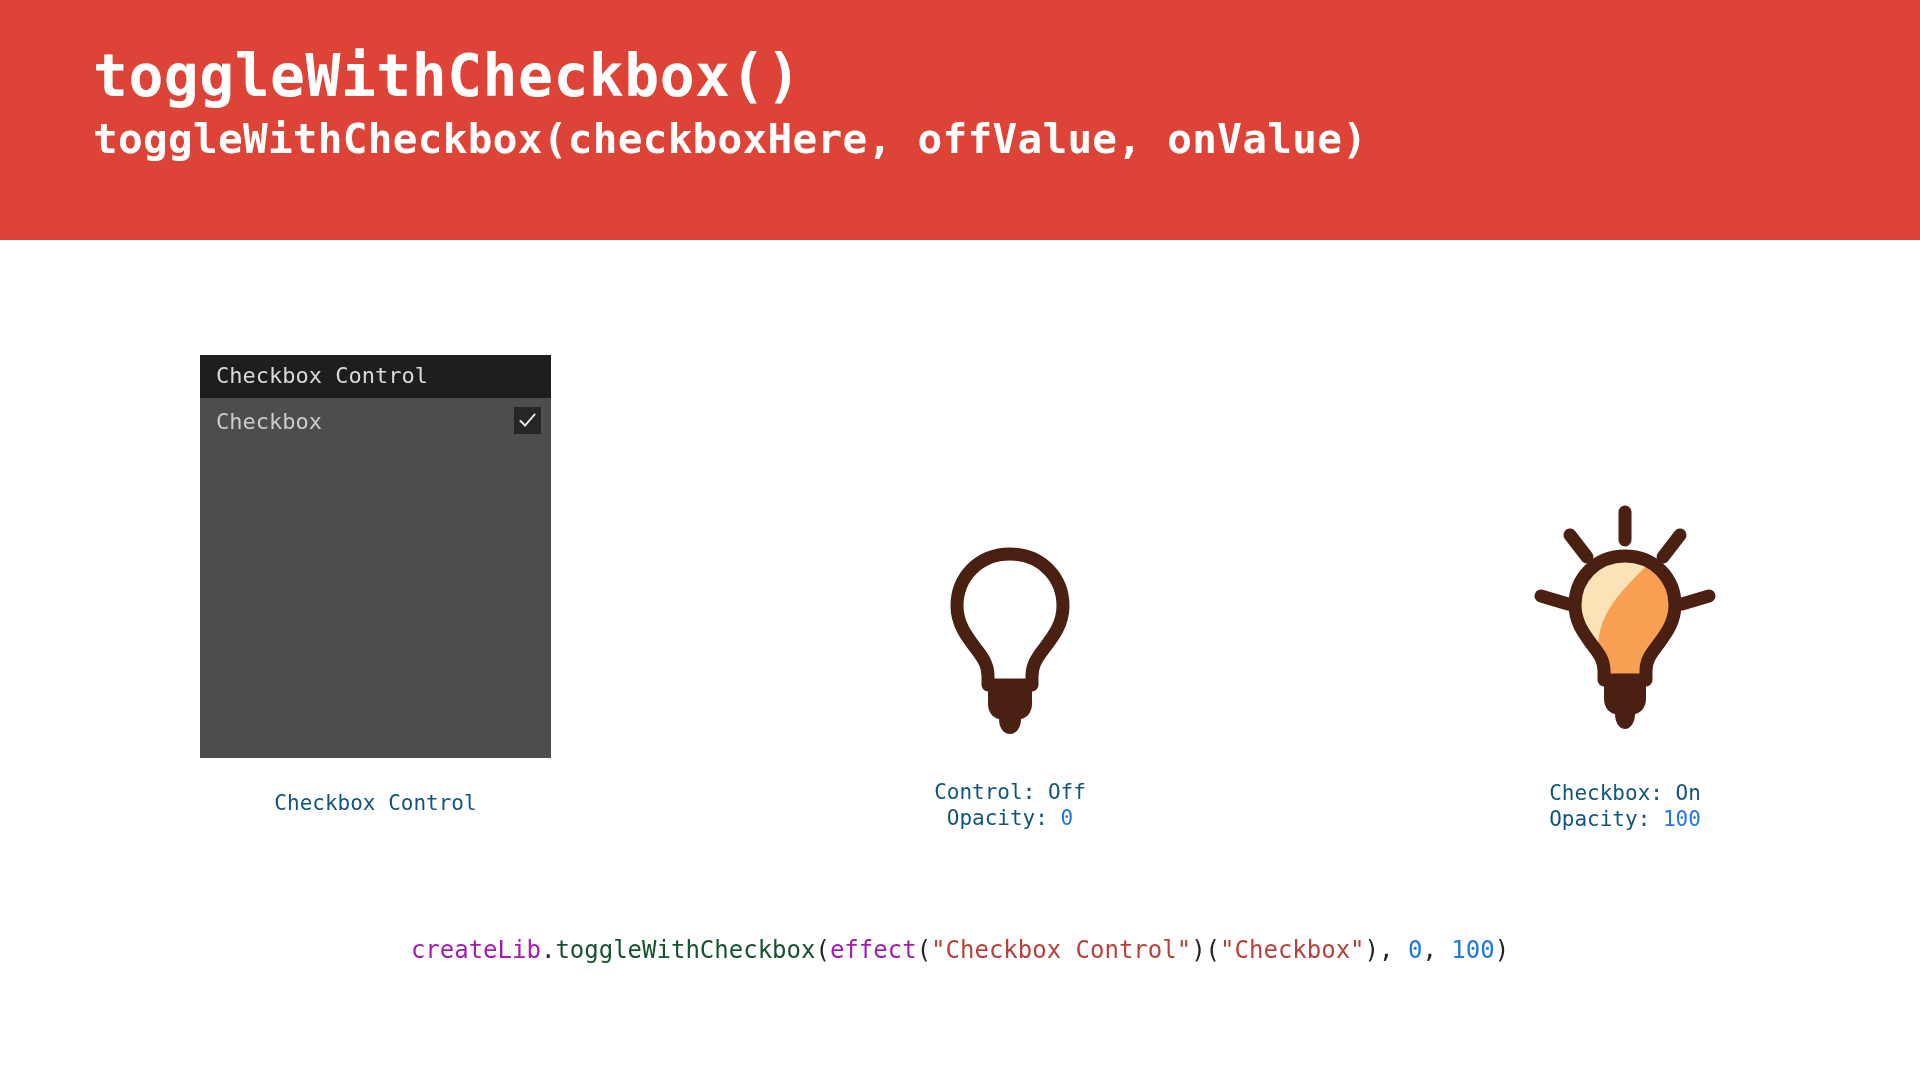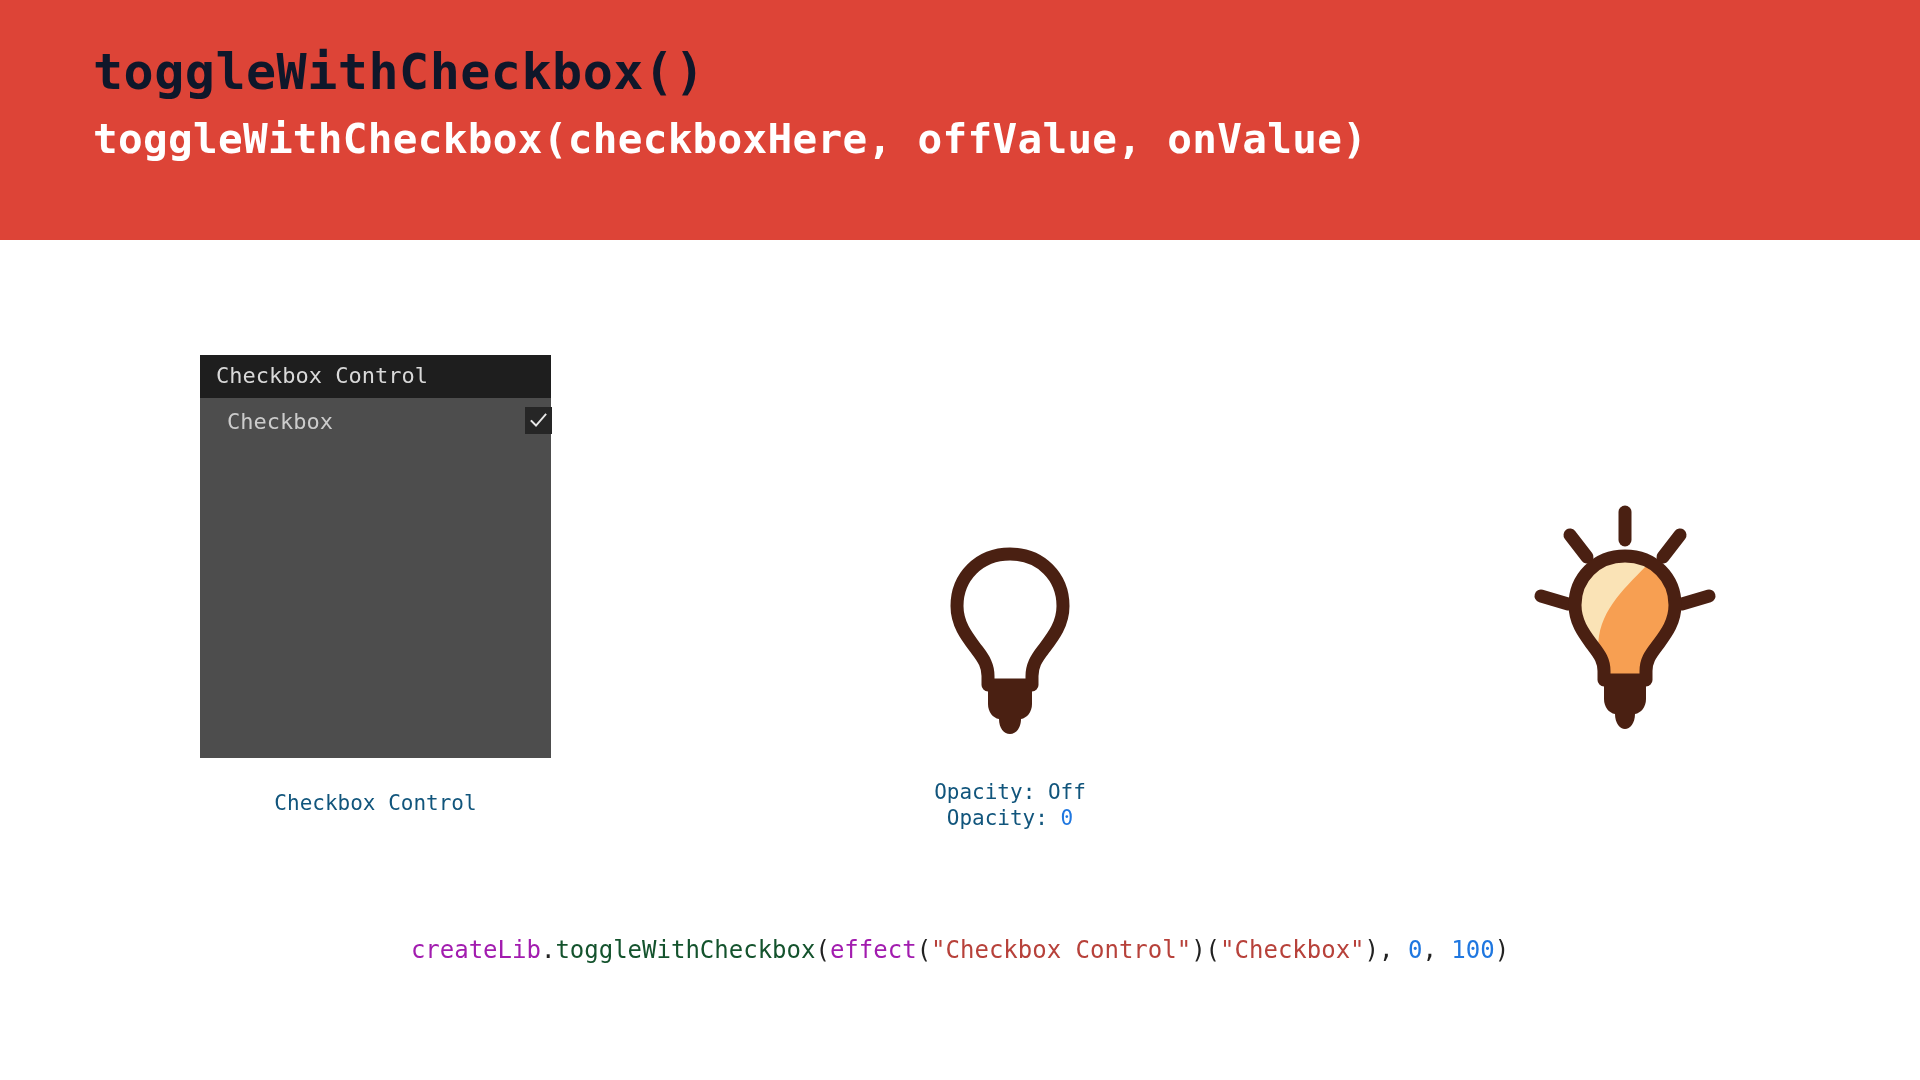--- a/index.html
+++ b/index.html
@@ -21,23 +21,23 @@
     left: 0;
     top: 0;
     width: 1920px;
     height: 240px;
     background: #dd4437;
   }
   #header-title {
     position: absolute;
     left: 93px;
     top: 47px;
-    font-size: 50px;
+    font-size: 58px;
     font-weight: bold;
-    color: #0f172a;
+    color: #ffffff;
     letter-spacing: 0.5px;
     white-space: pre;
     line-height: 1;
   }
   #header-signature {
     position: absolute;
     left: 93px;
     top: 119px;
     font-size: 41px;
     font-weight: bold;
@@ -68,21 +68,21 @@
     position: absolute;
     left: 16px;
     top: 10px;
     font-size: 22px;
     color: #d9d9d9;
     white-space: pre;
     line-height: 1;
   }
   #checkbox-row {
     position: absolute;
-    left: 11px;
+    left: 0;
     top: 43px;
     width: 351px;
     height: 48px;
   }
   #checkbox-row-label {
     position: absolute;
     left: 16px;
     top: 13px;
     font-size: 22px;
     color: #cccccc;
@@ -191,21 +191,21 @@
         <path d="M45 133
                  L 89 133
                  L 89 158
                  C 89 166 84 172 78 173
                  C 78 182 73 188 67 188
                  C 61 188 56 182 56 173
                  C 50 172 45 166 45 158 Z" fill="#4a2012"></path>
       </svg>
     </span>
   </div>
-  <div id="bulb-off-caption" class="bulb-caption"><span>Opacity: Off</span>
+  <div id="bulb-off-caption" class="bulb-caption"><span>Control: Off</span>
 <span>Opacity: </span><span class="opacity-value">0</span></div>
 </div>
 
 <div class="bulb-column" id="bulb-on-column">
   <div id="bulb-on-art-wrap">
     <span class="bulb-art">
       <svg width="196" height="232" viewBox="0 0 196 232">
         <g stroke="#4a2012" stroke-width="13" stroke-linecap="round">
 
           <line x1="98" y1="8" x2="98" y2="36"></line>
@@ -256,15 +256,17 @@
         <path d="M77 171
                  L 119 171
                  L 119 195
                  C 119 203 114 209 108 210
                  C 108 219 103 225 98 225
                  C 93 225 88 219 88 210
                  C 82 209 77 203 77 195 Z" fill="#4a2012"></path>
       </svg>
     </span>
   </div>
+  <div id="bulb-on-caption" class="bulb-caption"><span>Checkbox: On</span>
+<span>Opacity: </span><span class="opacity-value">100</span></div>
 </div>
 
 <div id="code-line"><span class="tok-obj">createLib</span><span class="tok-punct">.</span><span class="tok-fn">toggleWithCheckbox</span><span class="tok-punct">(</span><span class="tok-obj">effect</span><span class="tok-punct">(</span><span class="tok-str">"Checkbox Control"</span><span class="tok-punct">)(</span><span class="tok-str">"Checkbox"</span><span class="tok-punct">), </span><span class="tok-num">0</span><span class="tok-punct">, </span><span class="tok-num">100</span><span class="tok-punct">)</span></div>
 
 </body></html>

